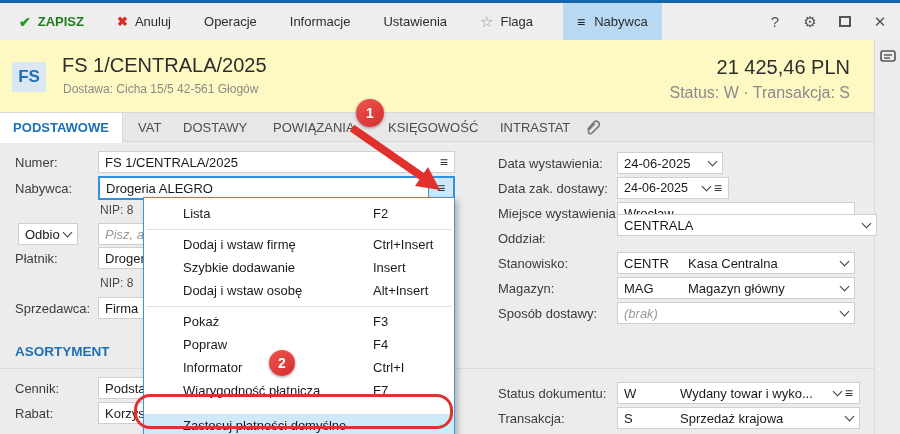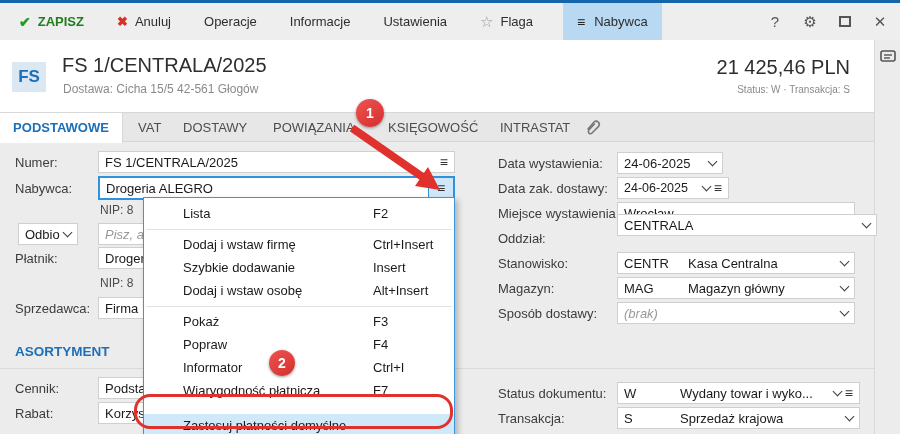--- a/index.html
+++ b/index.html
@@ -15,26 +15,26 @@
   .tb-check { color:#1e9e1e; font-size:14px; font-weight:bold; }
   .tb-x { color:#d93025; font-size:13px; font-weight:bold; }
   .tb-star { color:#9a9a9a; font-size:15px; }
   .tb-context { background:#b9d9f2; padding:0 14px; height:37px; display:flex; align-items:center; gap:9px; margin-right:0; }
   .tb-burger { font-size:14px; color:#222; }
   .win-controls { position:absolute; right:10px; top:0; height:37px; display:flex; align-items:center; gap:15px; }
   .win-btn { width:20px; text-align:center; color:#555; font-size:15px; cursor:default; }
   .win-square { display:inline-block; width:12px; height:11px; border:2px solid #555; }
 
   
-  .header { position:absolute; left:0; top:40px; width:874px; height:72px; background:#ffffff; }
+  .header { position:absolute; left:0; top:40px; width:874px; height:72px; background:#fef9c3; }
   .doc-badge { position:absolute; left:12px; top:22px; width:34px; height:30px; background:#dbe7f3; color:#1c6fb8; font-weight:bold; font-size:17px; display:flex; align-items:center; justify-content:center; }
   .doc-title { position:absolute; left:62px; top:14px; font-size:20px; color:#2d2d2d; }
   .doc-sub { position:absolute; left:63px; top:42px; font-size:12px; color:#8a8a8a; }
   .doc-amount { position:absolute; right:24px; top:16px; font-size:20px; color:#2d2d2d; }
-  .doc-status { position:absolute; right:24px; top:44px; font-size:10px; color:#8a8a8a; }
+  .doc-status { position:absolute; right:24px; top:44px; font-size:16px; color:#8a8a8a; }
 
   
   .right-strip { position:absolute; left:874px; top:40px; width:26px; height:394px; background:#ececec; border-left:1px solid #d9d9d9; }
   .comment-ic { position:absolute; left:5px; top:10px; }
 
   
   .tabstrip { position:absolute; left:0; top:112px; width:874px; height:30px; background:#e7e7e7; border-top:1px solid #d7d7d7; border-bottom:1px solid #d7d7d7; }
   .tab { position:absolute; top:0; height:29px; line-height:29px; font-size:13px; color:#4d4d4d; cursor:default; }
   .tab-active { left:0; width:123px; background:#fff; border-right:1px solid #d7d7d7; color:#1c6fb8; font-weight:bold; text-align:center; height:30px; }
   .paperclip { position:absolute; left:584px; top:6px; }

